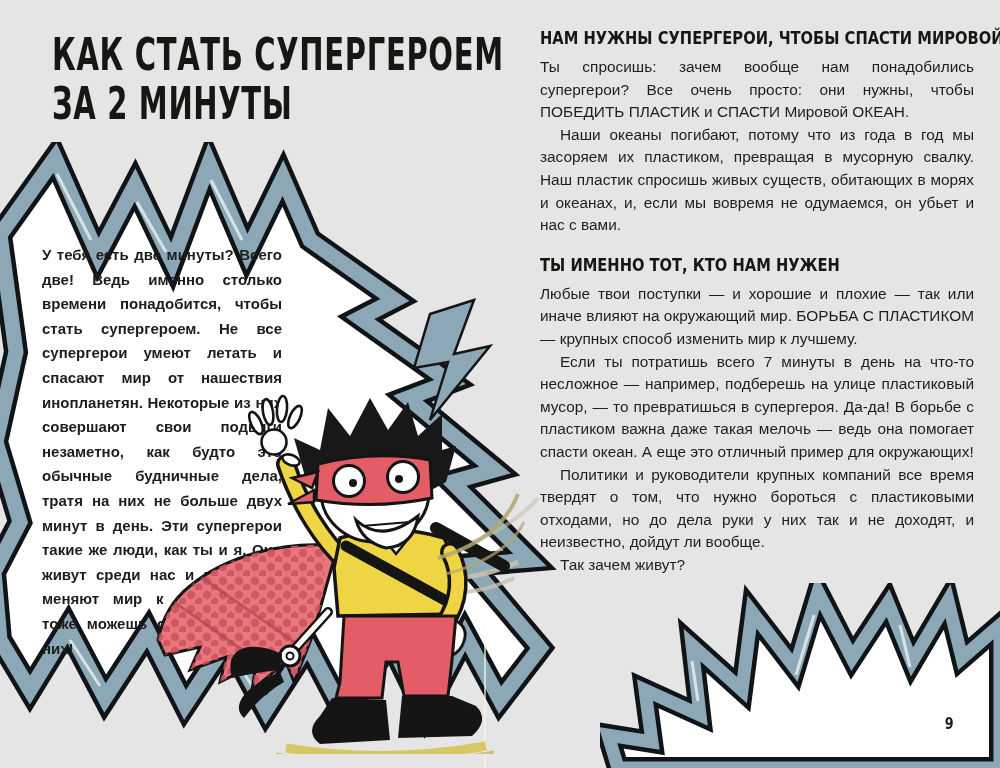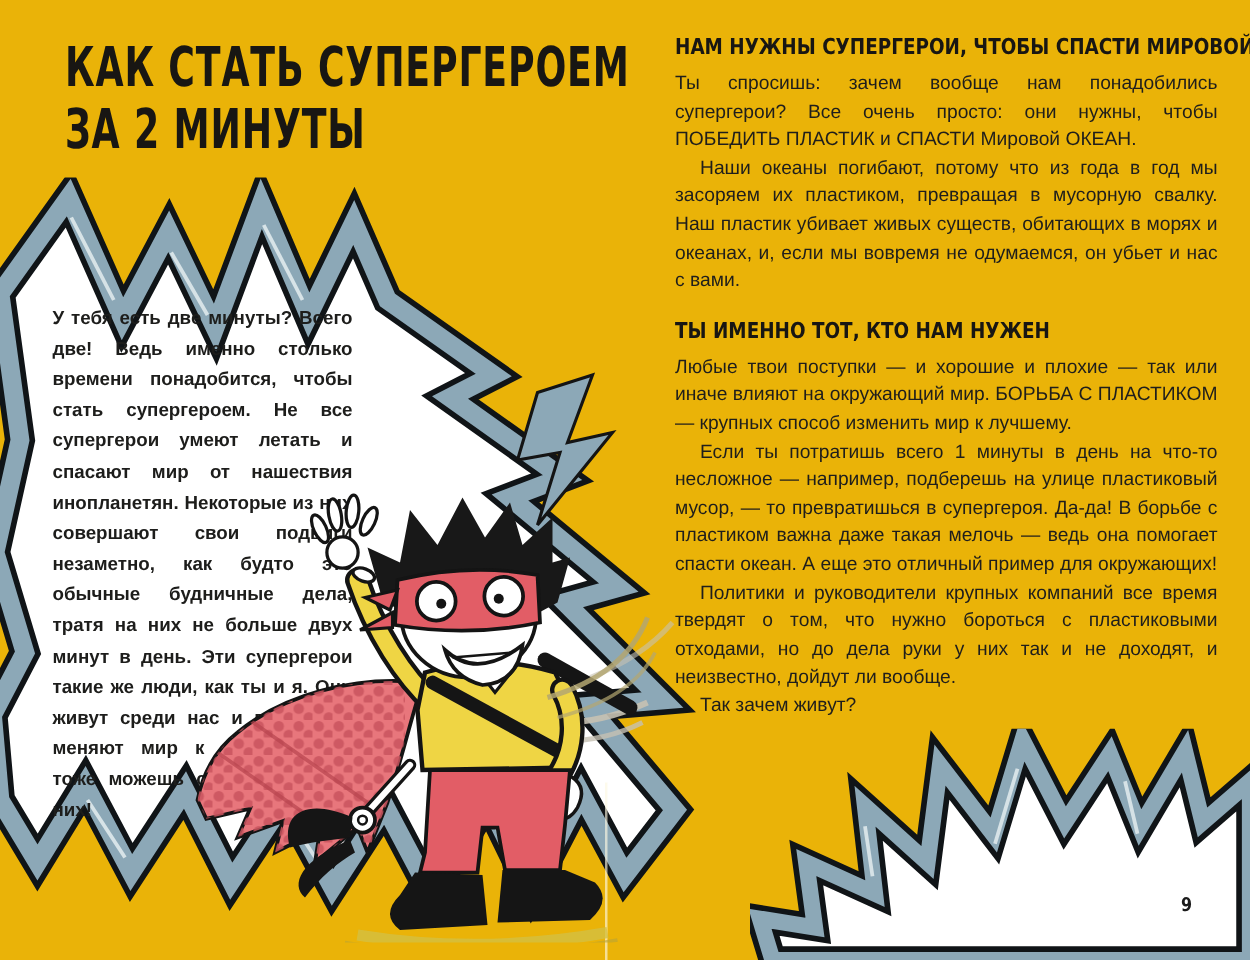--- a/index.html
+++ b/index.html
@@ -1,18 +1,18 @@
 <!DOCTYPE html>
 <html lang="ru"><head>
 <meta charset="utf-8">
 <style>
   html,body{margin:0;padding:0;}
   .page{
     position:relative; width:1000px; height:768px;
-    background:#eab308; overflow:hidden;
+    background:#e5e5e5; overflow:hidden;
     font-family:"Liberation Sans", sans-serif; color:#1d1d1b;
   }
   
   .title{
     position:absolute; left:52px; top:30px; z-index:5;
   }
   .title .tline{
     display:block; white-space:nowrap;
     font-family:"DejaVu Sans", sans-serif; font-weight:700;
     font-size:44px; line-height:49px; color:#181613;
@@ -185,24 +185,24 @@
 
     <g stroke="#b3a671" fill="none">
       <path d="M444,416 Q506,398 524,352" stroke-width="4" opacity=".85"></path>
       <path d="M452,432 Q512,416 530,380" stroke-width="3" opacity=".7"></path>
     </g>
   </svg>
 
   <div class="rcol">
     <h3>НАМ НУЖНЫ СУПЕРГЕРОИ, ЧТОБЫ СПАСТИ МИРОВОЙ ОКЕАН</h3>
     <p>Ты спросишь: зачем вообще нам понадобились супергерои? Все очень просто: они нужны, чтобы ПОБЕДИТЬ ПЛАСТИК и СПАСТИ Мировой ОКЕАН.</p>
-    <p class="ind">Наши океаны погибают, потому что из года в год мы засоряем их пластиком, превращая в мусорную свалку. Наш пластик убивает живых существ, обитающих в морях и океанах, и, если мы вовремя не одумаемся, он убьет и нас с вами.</p>
+    <p class="ind">Наши океаны погибают, потому что из года в год мы засоряем их пластиком, превращая в мусорную свалку. Наш пластик спросишь живых существ, обитающих в морях и океанах, и, если мы вовремя не одумаемся, он убьет и нас с вами.</p>
     <h3 class="h2">ТЫ ИМЕННО ТОТ, КТО НАМ НУЖЕН</h3>
     <p>Любые твои поступки — и хорошие и плохие — так или иначе влияют на окружающий мир. БОРЬБА С ПЛАСТИКОМ — крупных способ изменить мир к лучшему.</p>
-    <p class="ind">Если ты потратишь всего 1 минуты в день на что-то несложное — например, подберешь на улице пластиковый мусор, — то превратишься в супергероя. Да-да! В борьбе с пластиком важна даже такая мелочь — ведь она помогает спасти океан. А еще это отличный пример для окружающих!</p>
+    <p class="ind">Если ты потратишь всего 7 минуты в день на что-то несложное — например, подберешь на улице пластиковый мусор, — то превратишься в супергероя. Да-да! В борьбе с пластиком важна даже такая мелочь — ведь она помогает спасти океан. А еще это отличный пример для окружающих!</p>
     <p class="ind">Политики и руководители крупных компаний все время твердят о том, что нужно бороться с пластиковыми отходами, но до дела руки у них так и не доходят, и неизвестно, дойдут ли вообще.</p>
     <p class="ind">Так зачем живут?</p>
   </div>
 
   <svg class="corner-svg" viewBox="0 0 400 185" xmlns="http://www.w3.org/2000/svg">
     <polygon points="18,185 8,152 52,159 45,107 100,132 92,62 142,107 152,29 195,85 218,9
                      252,75 288,20 312,79 348,18 362,75 400,42 400,185" fill="#ffffff" stroke="#101417" stroke-width="22" stroke-linejoin="miter" stroke-miterlimit="5"></polygon>
     <polygon points="18,185 8,152 52,159 45,107 100,132 92,62 142,107 152,29 195,85 218,9
                      252,75 288,20 312,79 348,18 362,75 400,42 400,185" fill="none" stroke="#8ca8b7" stroke-width="13" stroke-linejoin="miter" stroke-miterlimit="5"></polygon>
     <g stroke="#dfe9ec" stroke-width="3" fill="none" opacity=".9">

